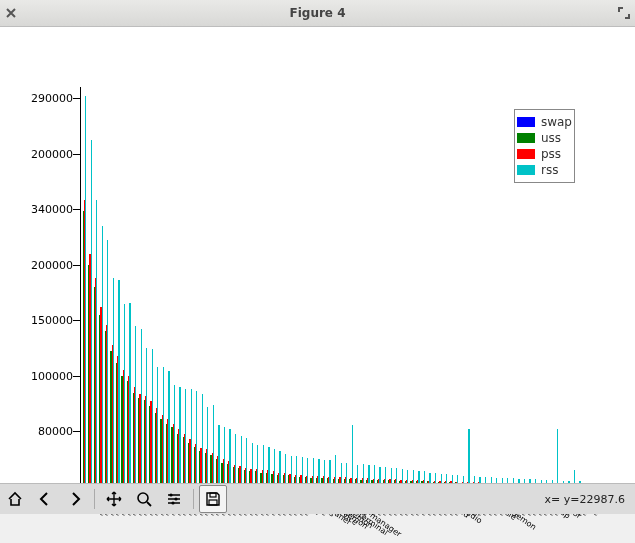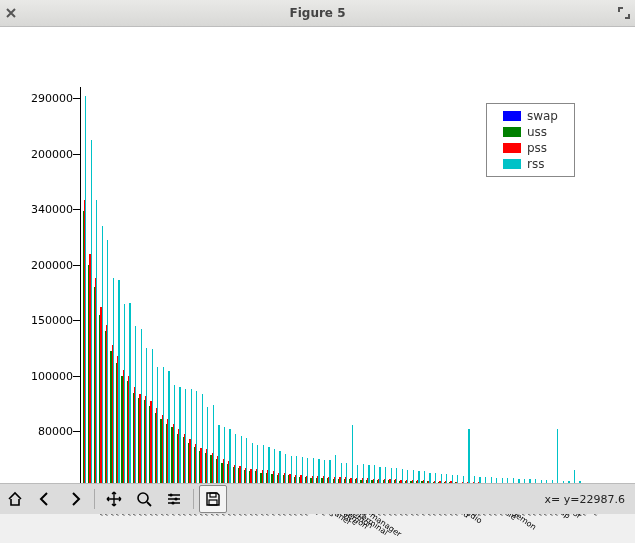--- a/index.html
+++ b/index.html
@@ -6,40 +6,40 @@
   .titlebar{height:26px;background:linear-gradient(#e9e9e7,#d8d8d6);border-bottom:1px solid #bdbdbd;display:flex;align-items:center;position:relative}
   .titlebar .tb-btn{width:22px;height:22px;display:flex;align-items:center;justify-content:center;color:#4a4a4a}
   .titlebar .tb-title{position:absolute;left:0;right:0;text-align:center;font-weight:bold;color:#444;pointer-events:none}
   .canvas-area{position:relative;width:635px;height:487px;background:#fff}
   .plot{position:absolute;left:80px;top:60px;width:500px;height:400px;border:1px solid #000;border-right:none;border-top:none}
   .plot .ytick{position:absolute;left:-8px;width:8px;border-top:1px solid #000}
   .plot .ytlabel{position:absolute;right:508px;transform:translateY(-50%);text-align:right;font-size:11px;color:#000}
   .plot .xtick{position:absolute;bottom:-6px;width:0;border-left:1px solid #000;height:6px}
   .xlabel{position:absolute;font-size:8px;color:#000;transform:rotate(-35deg);transform-origin:right top;white-space:nowrap}
   .bar{position:absolute;bottom:0}
-  .legend{position:absolute;right:6px;top:16px;background:#fff;border:1px solid #888;padding:4px 16px;font-size:12px}
+  .legend{position:absolute;right:6px;top:22px;background:#fff;border:1px solid #888;padding:4px 2px;font-size:12px}
   .legend .row{display:flex;align-items:center;gap:6px;line-height:16px}
   .legend .sw{width:18px;height:10px}
   .toolbar{position:absolute;left:0;bottom:0;height:30px;width:100%;background:#dcdcdc;border-top:1px solid #bbb;display:flex;align-items:center}
   .toolbar .btn{width:26px;height:26px;margin:2px 1px;display:flex;align-items:center;justify-content:center;border:1px solid transparent;border-radius:2px}
   .toolbar .btn.save{border:1px solid #888;background:#f4f4f4}
   .toolbar .sep{width:1px;height:20px;background:#aaa;margin:0 4px}
   .toolbar .status{margin-left:auto;margin-right:10px;font-size:11px;color:#222}
   svg{display:block}
 </style>
 </head>
 <body>
 
 <div class="titlebar">
   <div class="tb-btn">
     <svg width="12" height="12" viewBox="0 0 12 12">
         <path d="M2 2 L10 10 M10 2 L2 10" stroke="#555" stroke-width="2" fill="none"></path>
       </svg>
   </div>
-  <div class="tb-title">Figure 5</div>
+  <div class="tb-title">Figure 4</div>
   <div class="tb-btn" style="margin-left:auto">
     <svg width="14" height="14" viewBox="0 0 14 14">
         <path d="M2 6 L2 2 L6 2 M8 12 L12 12 L12 8" stroke="#555" stroke-width="2" fill="none"></path>
       </svg>
   </div>
 </div>
 
 <div class="canvas-area">
   <div class="plot" id="plot">
     <div class="legend">

